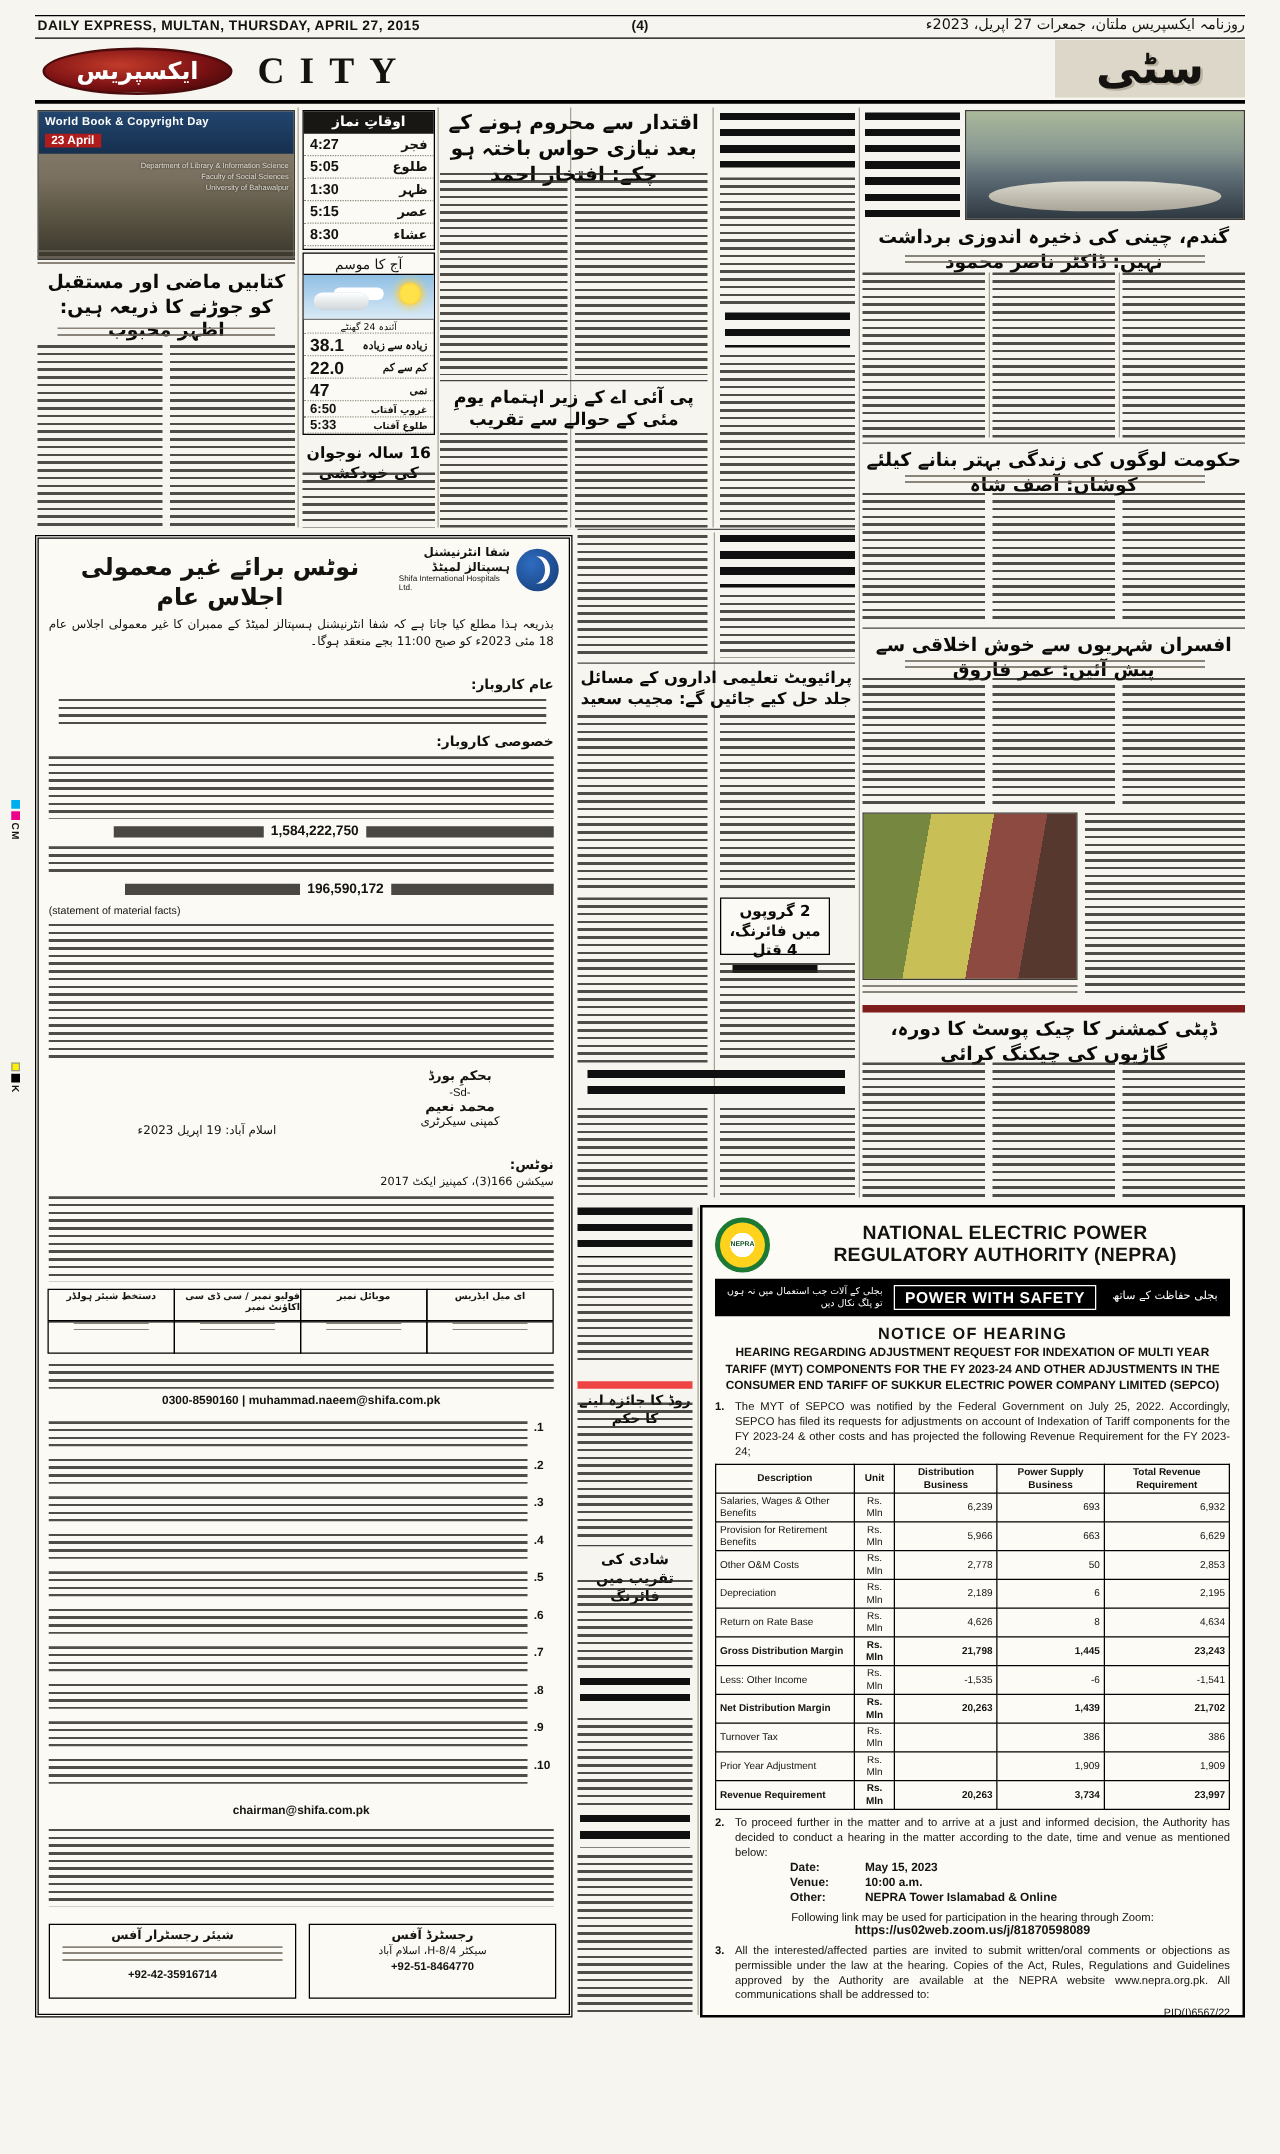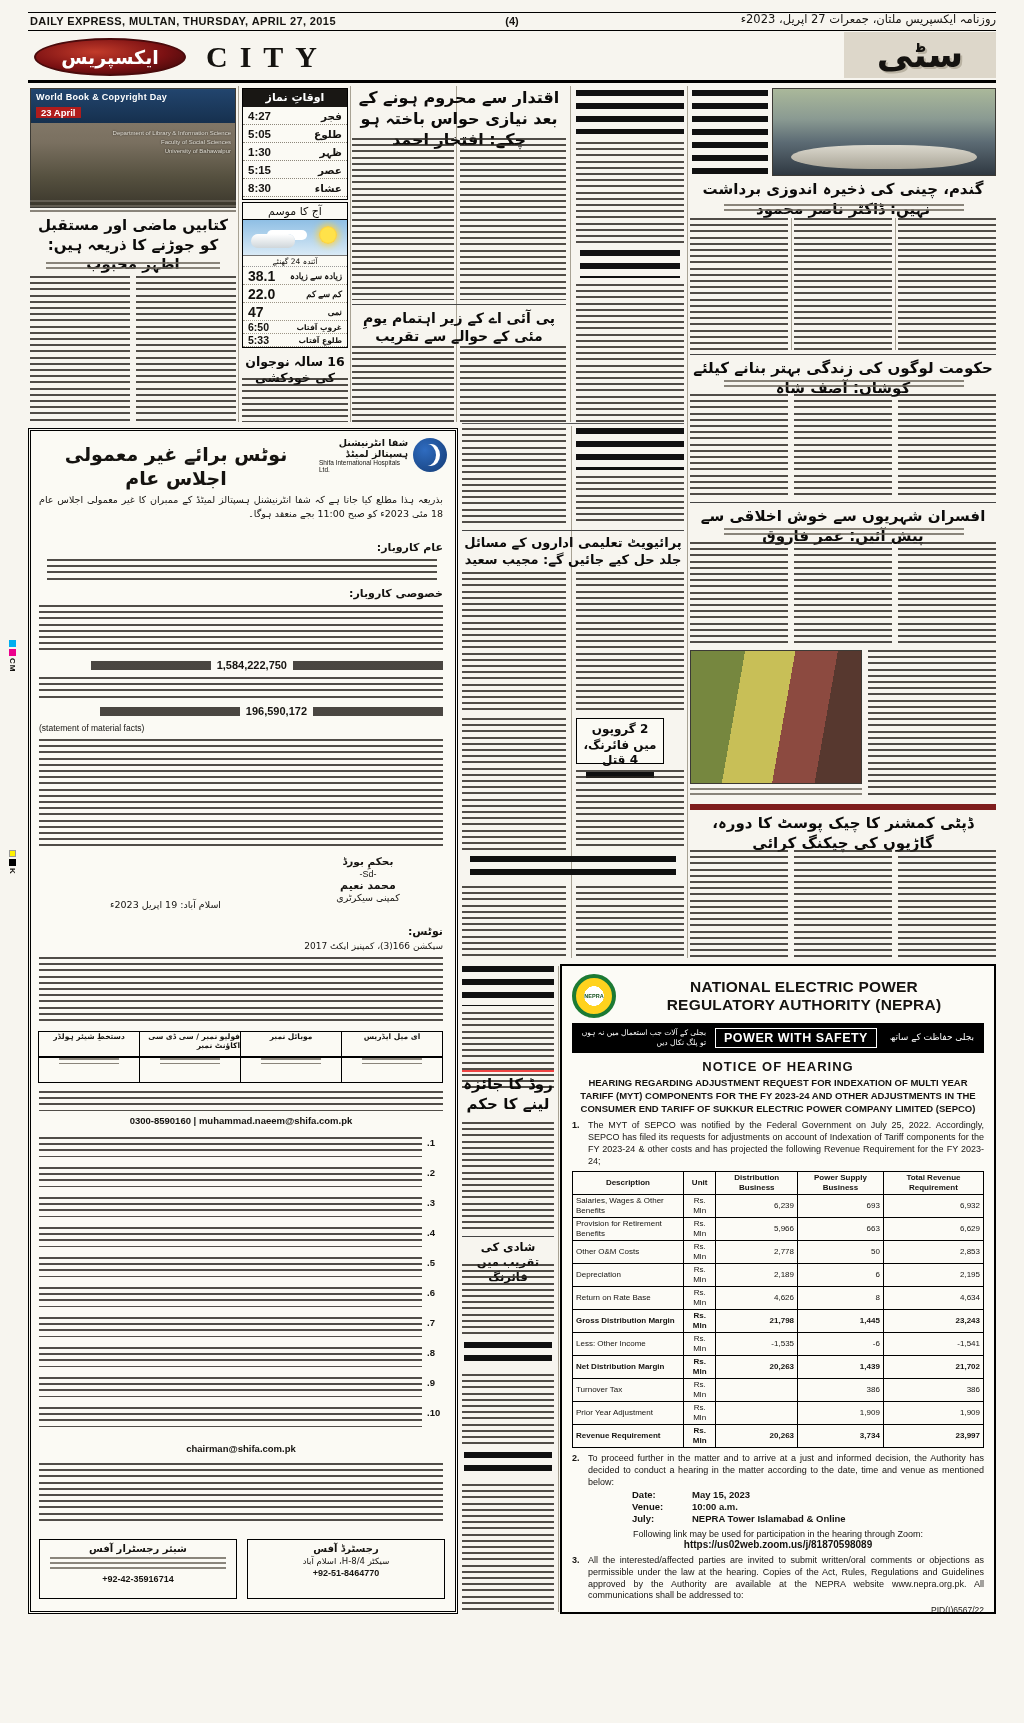--- a/index.html
+++ b/index.html
@@ -438,21 +438,21 @@
     <div class="abs addr-block" style="left:216px;top:1108px;width:198px;height:60px">
       <div class="addr-title">رجسٹرڈ آفس</div>
       <div class="urdu" dir="rtl" style="font-size:8.5px;margin-top:2px">سیکٹر H-8/4، اسلام آباد</div>
       <div class="addr-phone">+92-51-8464770</div>
     </div>
   </div>
 
   <div class="abs vrule" style="left:558px;top:966px;height:646px"></div>
   <div class="abs greek-hl" style="left:462px;top:966px;width:92px;height:40px"></div>
   <div class="abs greek" style="left:462px;top:1012px;width:92px;height:78px"></div>
-  <div class="abs uhl" style="left:462px;top:1070px;width:92px;font-size:15px;border-top:2px solid #ef4444;padding-top:3px">روڈ کا جائزہ لینے کا حکم</div>
+  <div class="abs uhl" style="left:462px;top:1105px;width:92px;font-size:11px;border-top:6px solid #ef4444;padding-top:3px">روڈ کا جائزہ لینے کا حکم</div>
   <div class="abs greek" style="left:462px;top:1122px;width:92px;height:110px"></div>
   <div class="abs uhl" style="left:462px;top:1236px;width:92px;font-size:11.5px;border-top:1px solid #444;padding-top:3px">شادی کی تقریب میں فائرنگ</div>
   <div class="abs greek" style="left:462px;top:1264px;width:92px;height:74px"></div>
   <div class="abs greek-hl" style="left:464px;top:1342px;width:88px;height:26px"></div>
   <div class="abs greek" style="left:462px;top:1374px;width:92px;height:74px"></div>
   <div class="abs greek-hl" style="left:464px;top:1452px;width:88px;height:26px"></div>
   <div class="abs greek" style="left:462px;top:1484px;width:92px;height:128px"></div>
 
   <div class="abs nepra-box">
     <div class="nepra-header">
@@ -589,21 +589,21 @@
 
     <div class="hearing-row">
       <span class="hl">Date:</span>
       <span>May 15, 2023</span>
     </div>
     <div class="hearing-row">
       <span class="hl">Venue:</span>
       <span>10:00 a.m.</span>
     </div>
     <div class="hearing-row">
-      <span class="hl">July:</span>
+      <span class="hl">Other:</span>
       <span>NEPRA Tower Islamabad &amp; Online</span>
     </div>
 
     <div class="zoom-note">Following link may be used for participation in the hearing through Zoom:</div>
     <div class="zoom-link">https://us02web.zoom.us/j/81870598089</div>
 
     <div class="nitem">
       <span class="no">3.</span>
       <span class="tx">All the interested/affected parties are invited to submit written/oral comments or objections as permissible under the law at the hearing. Copies of the Act, Rules, Regulations and Guidelines approved by the Authority are available at the NEPRA website www.nepra.org.pk. All communications shall be addressed to:</span>
     </div>

